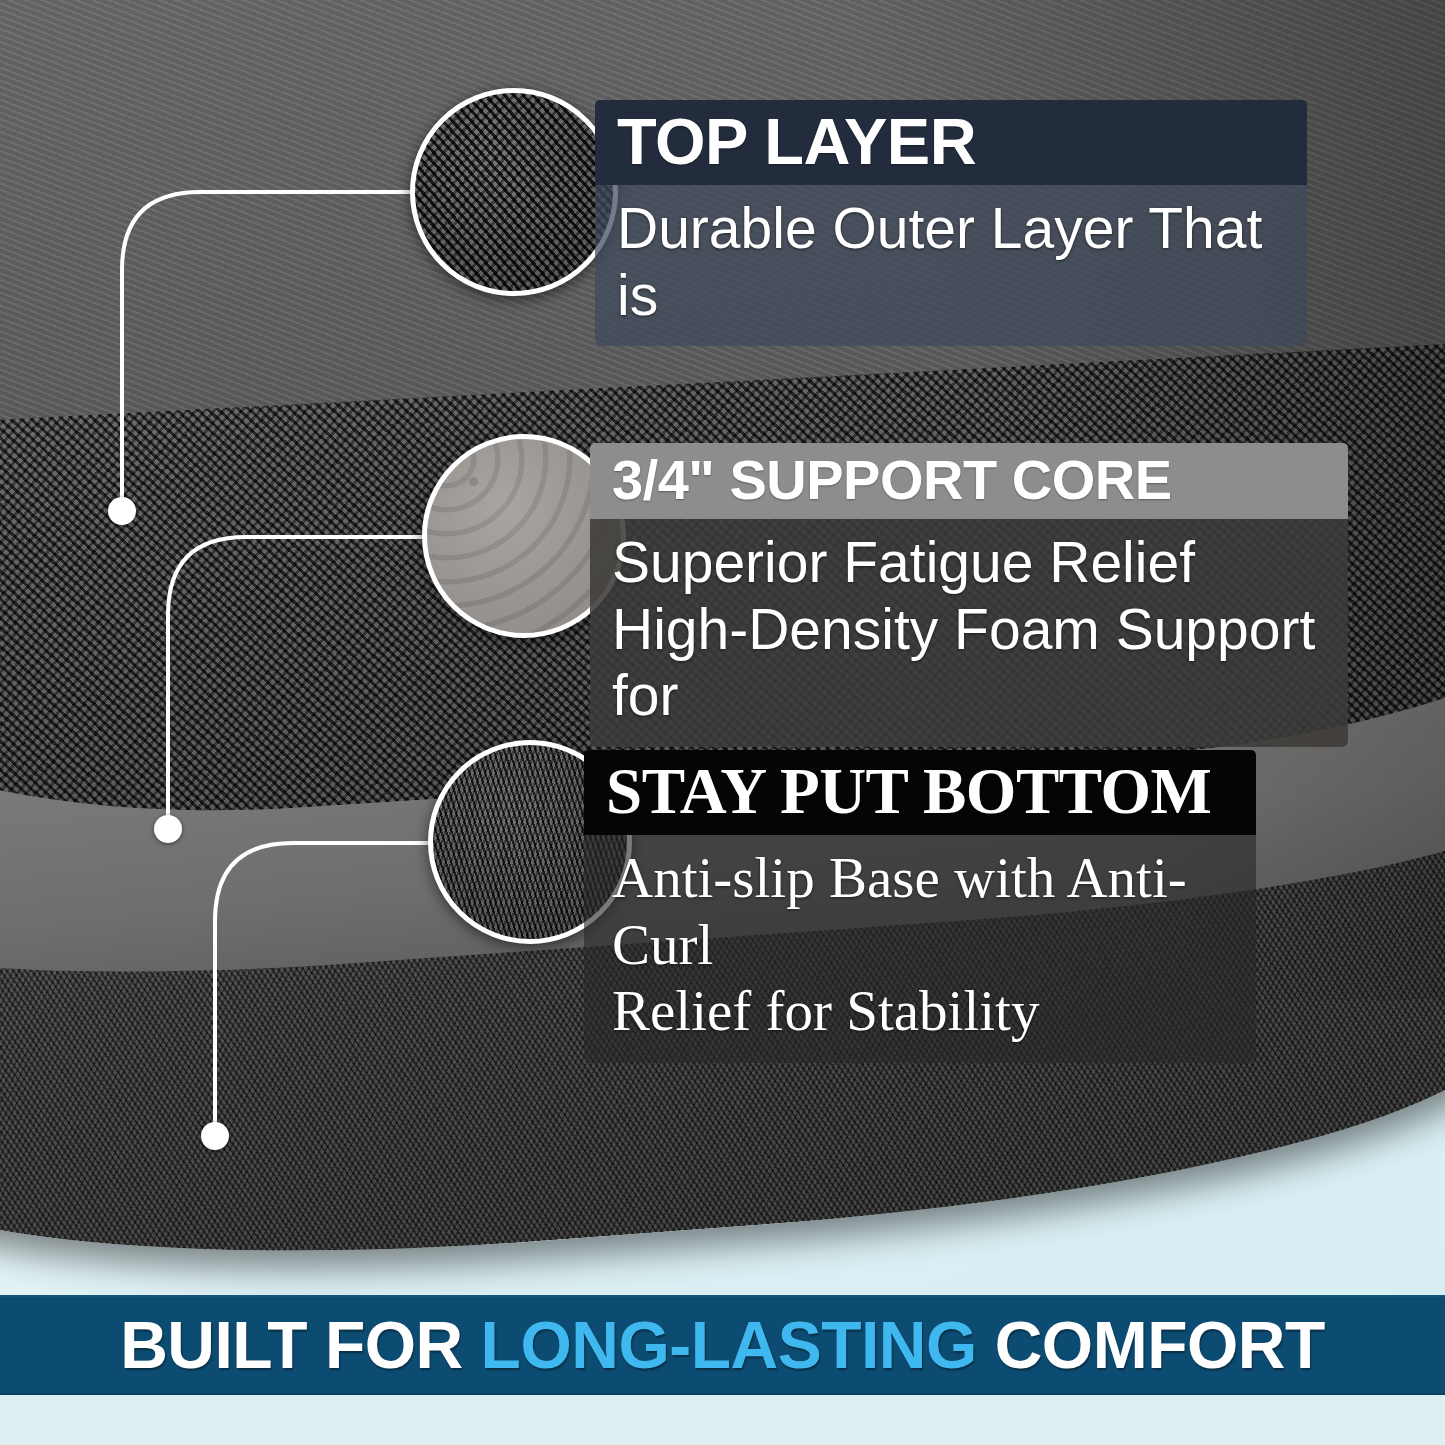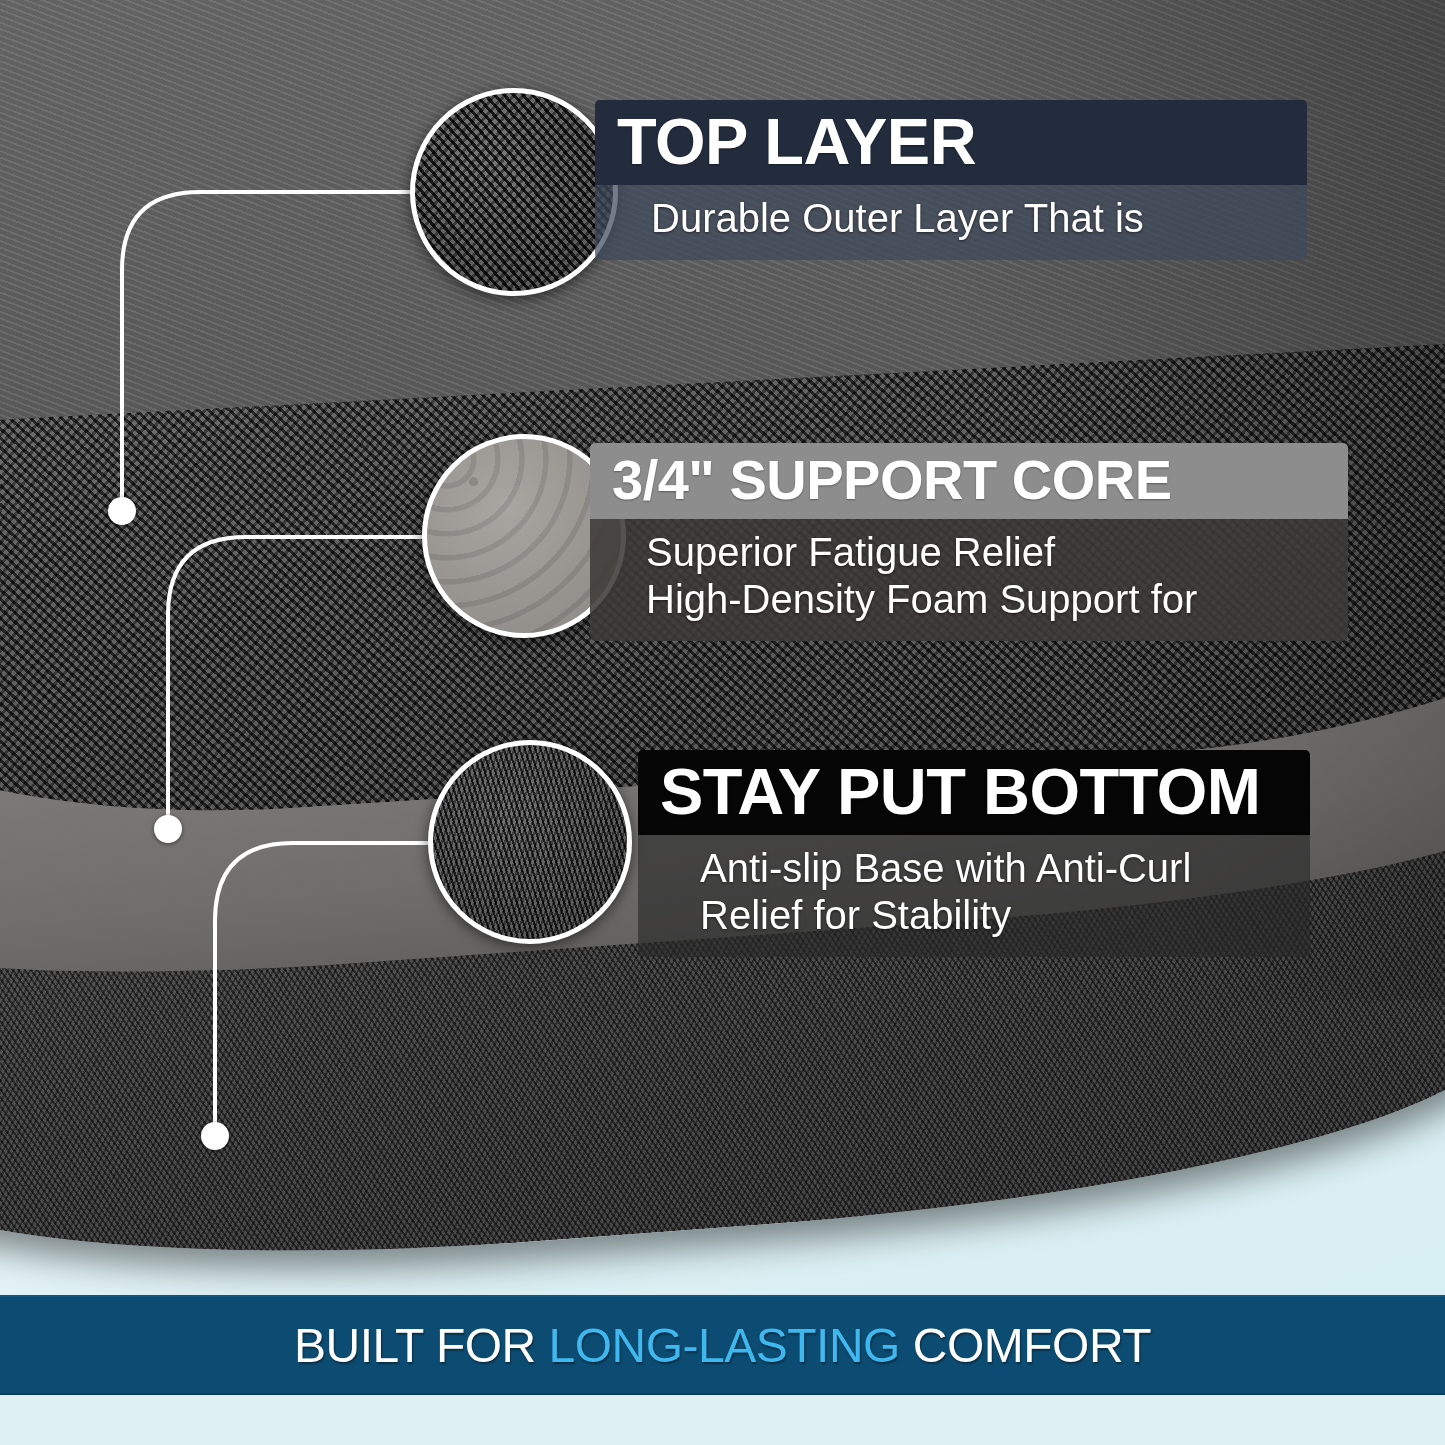--- a/index.html
+++ b/index.html
@@ -113,50 +113,49 @@
   .panel .bar h2 {
     font-size:65px; font-weight:bold; color:#ffffff;
     letter-spacing:-0.5px; line-height:1.0; white-space:nowrap;
     text-shadow:0 1px 2px rgba(0,0,0,.35);
   }
   .panel .body {
     padding:10px 22px 18px 22px;
     border-radius:0 0 6px 6px;
   }
   .panel .body p {
-    font-size:40px; color:#ffffff; line-height:1.17; font-weight:400;
+    font-size:57px; color:#ffffff; line-height:1.17; font-weight:400;
     text-shadow:0 1px 3px rgba(0,0,0,.55);
-    margin-left:34px;
   }
 
   
   .panel-1 { left:595px; top:100px; width:712px; }
   .panel-1 .bar  { background:#222c3d; }
   .panel-1 .body { background:rgba(62,73,92,.72); }
 
   
   .panel-2 { left:590px; top:443px; width:758px; }
   .panel-2 .bar  { background:#8d8d8d; }
   .panel-2 .body { background:rgba(62,59,57,.88); }
   .panel-2 .bar h2 { font-size:56px; }
 
   
-  .panel-3 { left:638px; top:750px; width:672px; }
+  .panel-3 { left:584px; top:750px; width:672px;font-family:Liberation Serif, serif; }
   .panel-3 .bar  { background:#050505; }
   .panel-3 .body { background:rgba(40,40,40,.62);padding-left:28px; }
 
   
   .banner {
     position:absolute; left:0; top:1295px; width:1445px; height:100px;
     background:#0d4c72;
     display:flex; align-items:center; justify-content:center;
     border-top:2px solid #14557e; border-bottom:2px solid #0a3f60;
   }
   .banner h1 {
-    font-size:48px; font-weight:normal; color:#ffffff; letter-spacing:-0.5px;
+    font-size:66px; font-weight:bold; color:#ffffff; letter-spacing:-0.5px;
     white-space:nowrap; text-shadow:1px 2px 2px rgba(0,0,0,.4);
   }
   .banner h1 .hl { color:#3fb8ef; }
 </style>
 </head>
 <body>
 
 <div id="stage">
 
   <div class="photo-bg">

